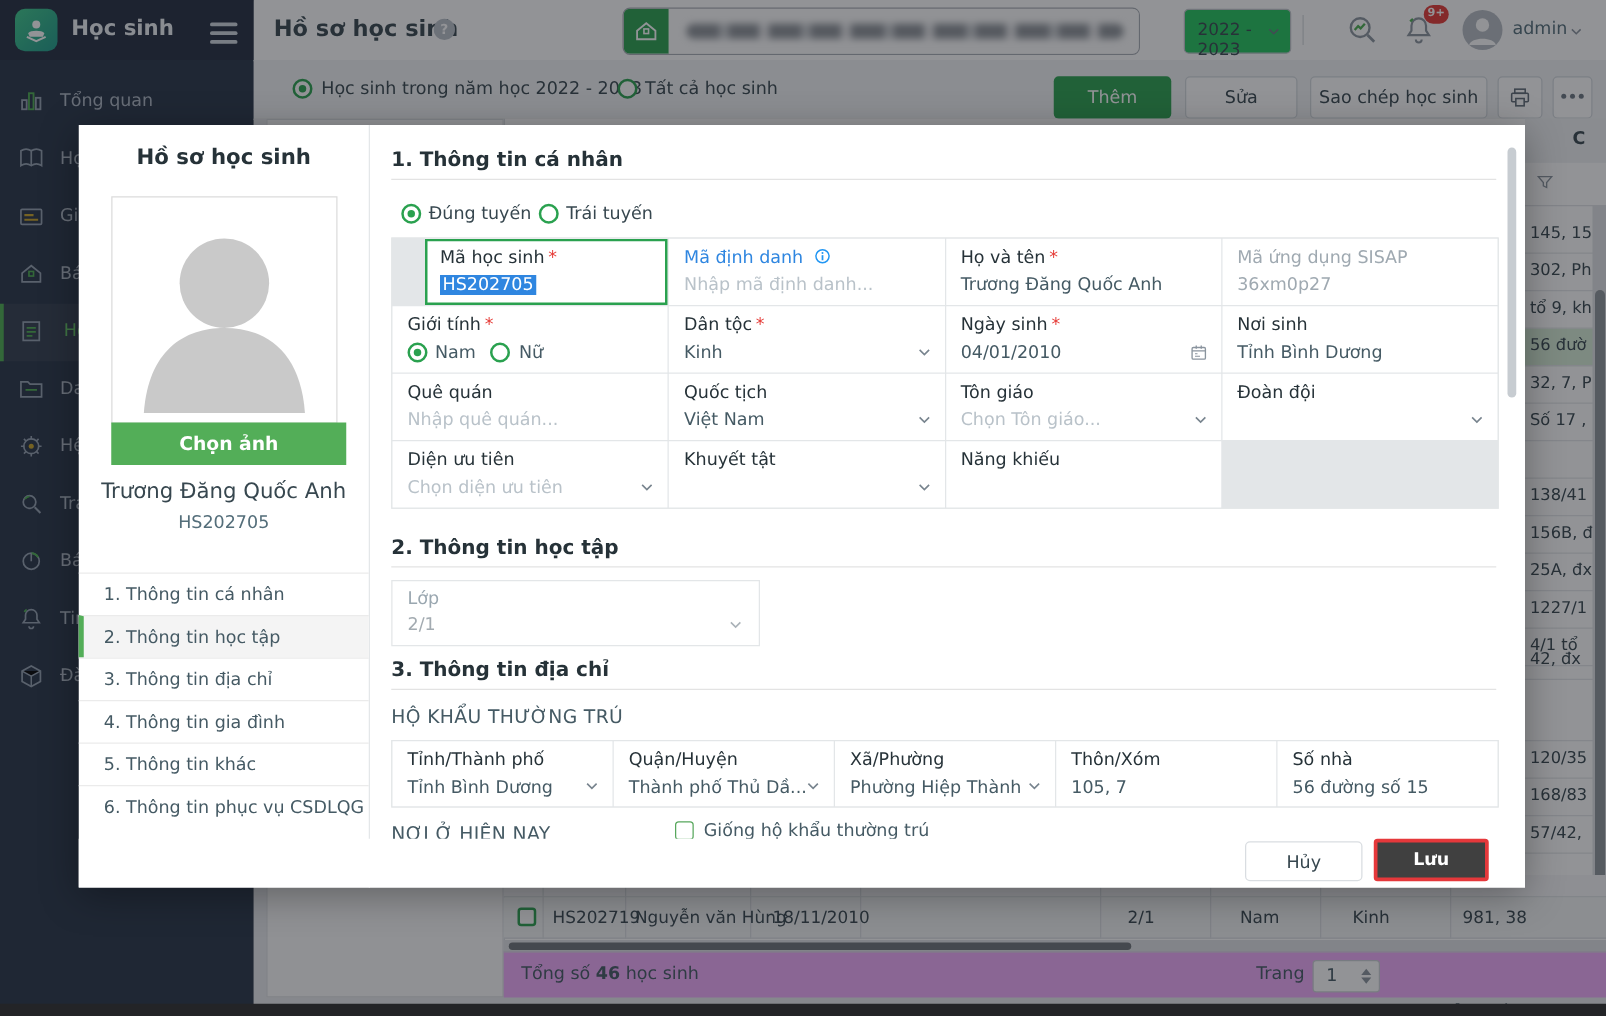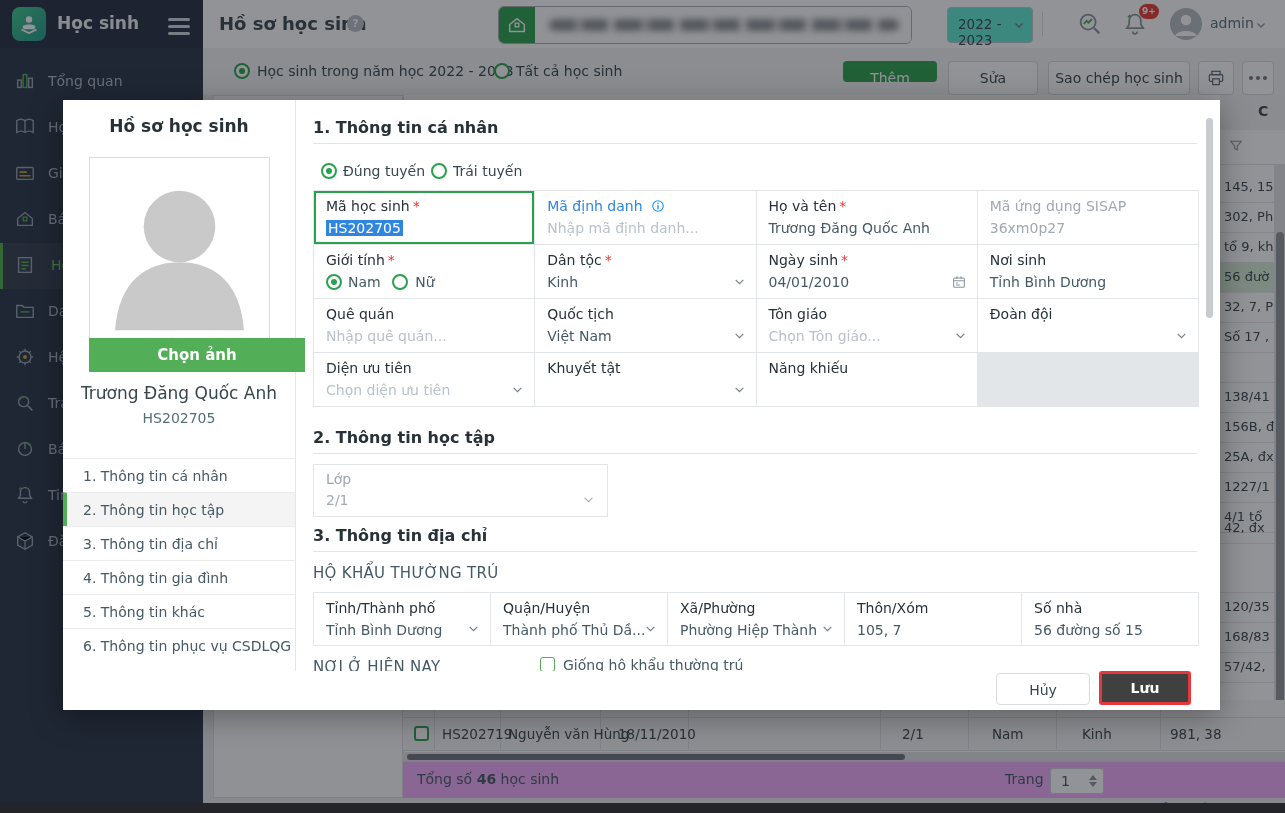--- a/index.html
+++ b/index.html
@@ -24,21 +24,21 @@
   .page-title{left:16px;top:13px;font-size:18px;font-weight:bold;color:#37474f;}
   .help-badge{left:144px;top:15px;width:17px;height:17px;border-radius:50%;background:#b9c0c8;color:#fff;
               font-size:11px;font-weight:bold;text-align:center;line-height:17px;}
   .search-wrap{left:295px;top:6px;width:412px;height:36px;border:1px solid #a9aeb5;border-radius:6px;overflow:hidden;display:flex;}
   .home-btn{width:36px;height:36px;background:#2aa14f;flex:0 0 auto;position:relative;}
   .home-btn svg{position:absolute;left:7px;top:7px;}
   .blur-field{flex:1;background:#fdfdfd;position:relative;}
   .blur-bars{position:absolute;left:14px;top:12px;width:350px;height:12px;border-radius:6px;
              background:repeating-linear-gradient(90deg,#8d9298 0 26px,#c9ccd0 26px 34px,#8d9298 34px 58px,#e7e8ea 58px 66px);
              filter:blur(3px);}
-  .year-select{left:744px;top:7px;width:84px;height:34px;background:#5eead4;border:1px solid #c2c7cd;border-radius:4px;}
+  .year-select{left:744px;top:7px;width:84px;height:34px;background:#22c55e;border:1px solid #c2c7cd;border-radius:4px;}
   .year-select .val{position:absolute;left:10px;top:8px;font-size:13.5px;color:#37474f;}
   .vdiv{width:1px;background:#d8dbde;}
   .badge{left:936px;top:4px;min-width:20px;height:15px;background:#e53935;border-radius:8px;color:#fff;
          font-size:9px;font-weight:bold;text-align:center;line-height:15px;padding:0 3px;box-sizing:border-box;}
   .avatar{border-radius:50%;background:#b6bcc3;overflow:hidden;}
   .admin-name{font-size:14px;color:#546e7a;}
   
   .toolbar{left:203px;top:48px;width:1082px;height:47px;background:#f2f4f5;border-bottom:1px solid #e0e3e6;}
   .radio{width:16px;height:16px;border-radius:50%;border:2px solid #2aa14f;background:#fff;box-sizing:border-box;}
   .radio.sel::after{content:"";position:absolute;left:3px;top:3px;width:6px;height:6px;border-radius:50%;background:#2aa14f;}
@@ -72,37 +72,37 @@
   .spin i{display:block;width:0;height:0;border-left:4px solid transparent;border-right:4px solid transparent;margin:2px 0;}
   .spin .up{border-bottom:5px solid #8a949e;}
   .spin .dn{border-top:5px solid #8a949e;}
   .bottom-strip{left:0;top:803px;width:1285px;height:10px;background:#2e2e2e;}
   
   .overlay{left:0;top:0;width:1285px;height:813px;background:rgba(23,26,31,.47);z-index:50;}
   .modal{left:63px;top:100px;width:1157px;height:610px;background:#fff;z-index:60;box-shadow:0 6px 30px rgba(0,0,0,.35);}
   .mpanel-div{left:232px;top:0;width:1px;height:610px;background:#e4e7e9;}
   .mtitle{left:0;top:16px;width:232px;text-align:center;font-size:17px;font-weight:bold;color:#263238;}
   .avatar-box{left:26px;top:57px;width:181px;height:182px;background:#fff;border:1px solid #dcdcdc;box-sizing:border-box;}
-  .choose-btn{left:26px;top:238px;width:216px;height:34px;background:#53ae58;color:#fff;font-size:15px;font-weight:bold;
+  .choose-btn{left:26px;top:238px;width:188px;height:34px;background:#53ae58;color:#fff;font-size:15px;font-weight:bold;
               text-align:center;line-height:34px;}
   .stu-name{left:0;top:283px;width:232px;text-align:center;font-size:17px;color:#37474f;}
   .stu-code{left:0;top:310px;width:232px;text-align:center;font-size:14px;color:#546e7a;}
   .mnav{left:0;top:358px;width:232px;}
   .mnav-item{position:relative;height:34px;border-top:1px solid #ebebeb;font-size:14px;color:#455a64;line-height:34px;padding-left:20px;box-sizing:border-box;}
   .mnav-item.active{background:#f4f4f4;border-left:4px solid #53ae58;padding-left:16px;}
   .sec-title{font-size:16px;font-weight:bold;color:#263238;white-space:nowrap;}
   .hr{height:1px;background:#e3e3e3;}
   .grid{display:grid;gap:1px;background:#e3e6e8;border:1px solid #e3e6e8;}
   .cell{background:#fff;padding:7px 12px;box-sizing:border-box;position:relative;overflow:hidden;}
   .cell .flabel{font-size:14px;color:#263238;font-weight:500;white-space:nowrap;}
   .cell .fval{font-size:14px;color:#455a64;margin-top:6px;white-space:nowrap;}
   .cell .fval.ph{color:#b9c2c9;}
   .cell.dis .flabel{color:#9fa9b1;font-weight:normal;}
   .cell.dis .fval{color:#9fa9b1;}
-  .cell.focused{box-shadow:inset 0 0 0 2px #2aa14f;}
+  .cell.focused{box-shadow:inset 0 0 0 2px #2aa14f;margin-left:26px;}
   .req{color:#e53935;margin-left:3px;}
   .seltext{background:#2f86e0;color:#fff;padding:0 2px;}
   .chev{position:absolute;right:10px;bottom:10px;}
   .cal{position:absolute;right:10px;bottom:8px;}
   .lop-box{left:250px;top:364px;width:295px;height:53px;border:1px solid #e3e6e8;box-sizing:border-box;padding:6px 12px;}
   .lop-box .flabel{font-size:14px;color:#9aa7b0;}
   .lop-box .fval{font-size:14px;color:#a3abb1;margin-top:5px;}
   .subhead{font-size:15px;color:#455a64;letter-spacing:.3px;white-space:nowrap;}
   .mfooter{left:0;top:571px;width:1157px;height:39px;background:#fff;}
   .btn-cancel{left:933px;top:2px;width:94px;height:32px;background:#fff;border:1px solid #d9dde1;border-radius:4px;
@@ -264,21 +264,21 @@
     <svg class="abs" style="left:1052px;top:19px;" width="12" height="12" viewBox="0 0 24 24">
         <path d="M5 9l7 7 7-7" fill="none" stroke="#8a949e" stroke-width="2.5"></path>
       </svg>
   </div>
 
   <div class="abs toolbar">
     <div class="abs radio sel" style="left:31px;top:15px;"></div>
     <div class="abs radio-lbl" style="left:54px;top:15px;">Học sinh trong năm học 2022 - 2023</div>
     <div class="abs radio" style="left:291px;top:15px;"></div>
     <div class="abs radio-lbl" style="left:313px;top:15px;">Tất cả học sinh</div>
-    <div class="abs btn green" style="left:640px;top:13px;width:94px;height:21px;line-height:34px;">Thêm</div>
+    <div class="abs btn green" style="left:640px;top:13px;width:94px;height:34px;line-height:34px;">Thêm</div>
     <div class="abs btn white" style="left:745px;top:13px;width:90px;height:34px;line-height:32px;">Sửa</div>
     <div class="abs btn white" style="left:845px;top:13px;width:142px;height:34px;line-height:32px;">Sao chép học sinh</div>
     <div class="abs btn white" style="left:995px;top:13px;width:36px;height:34px;">
       <svg style="margin-top:6px;" width="20" height="20" viewBox="0 0 24 24">
           <rect x="7" y="4" width="10" height="4" fill="none" stroke="#5f6b76" stroke-width="1.5"></rect>
           <rect x="4" y="8" width="16" height="8" rx="1" fill="none" stroke="#5f6b76" stroke-width="1.5"></rect>
           <rect x="8" y="13" width="8" height="7" fill="#fff" stroke="#5f6b76" stroke-width="1.5"></rect>
         </svg>
     </div>
     <div class="abs btn white dots" style="left:1039px;top:13px;width:32px;height:34px;line-height:30px;"><span></span><span></span><span></span></div>

